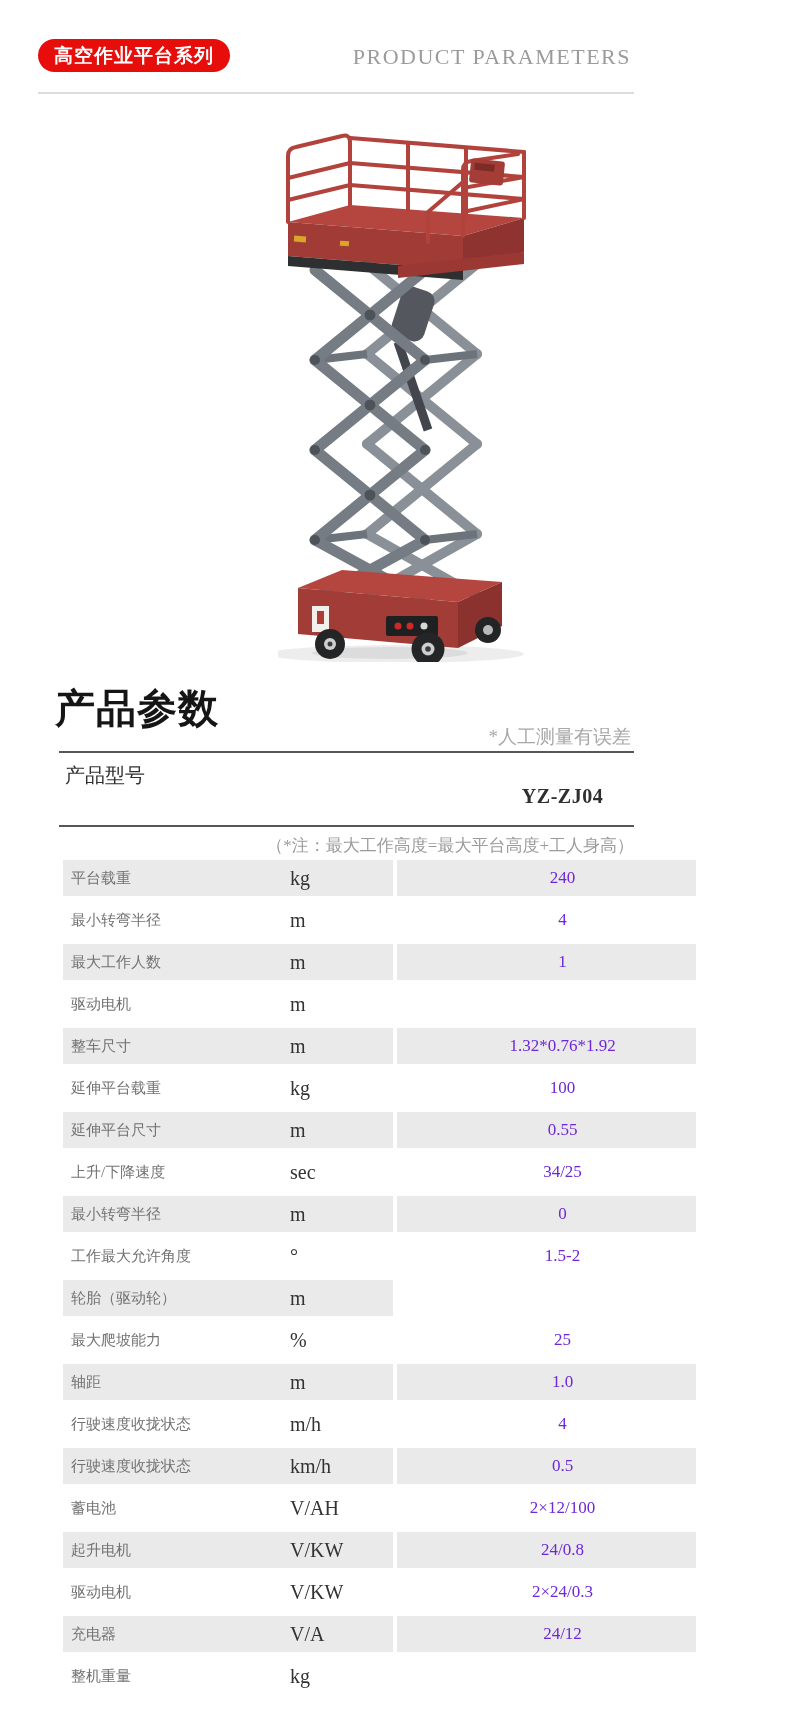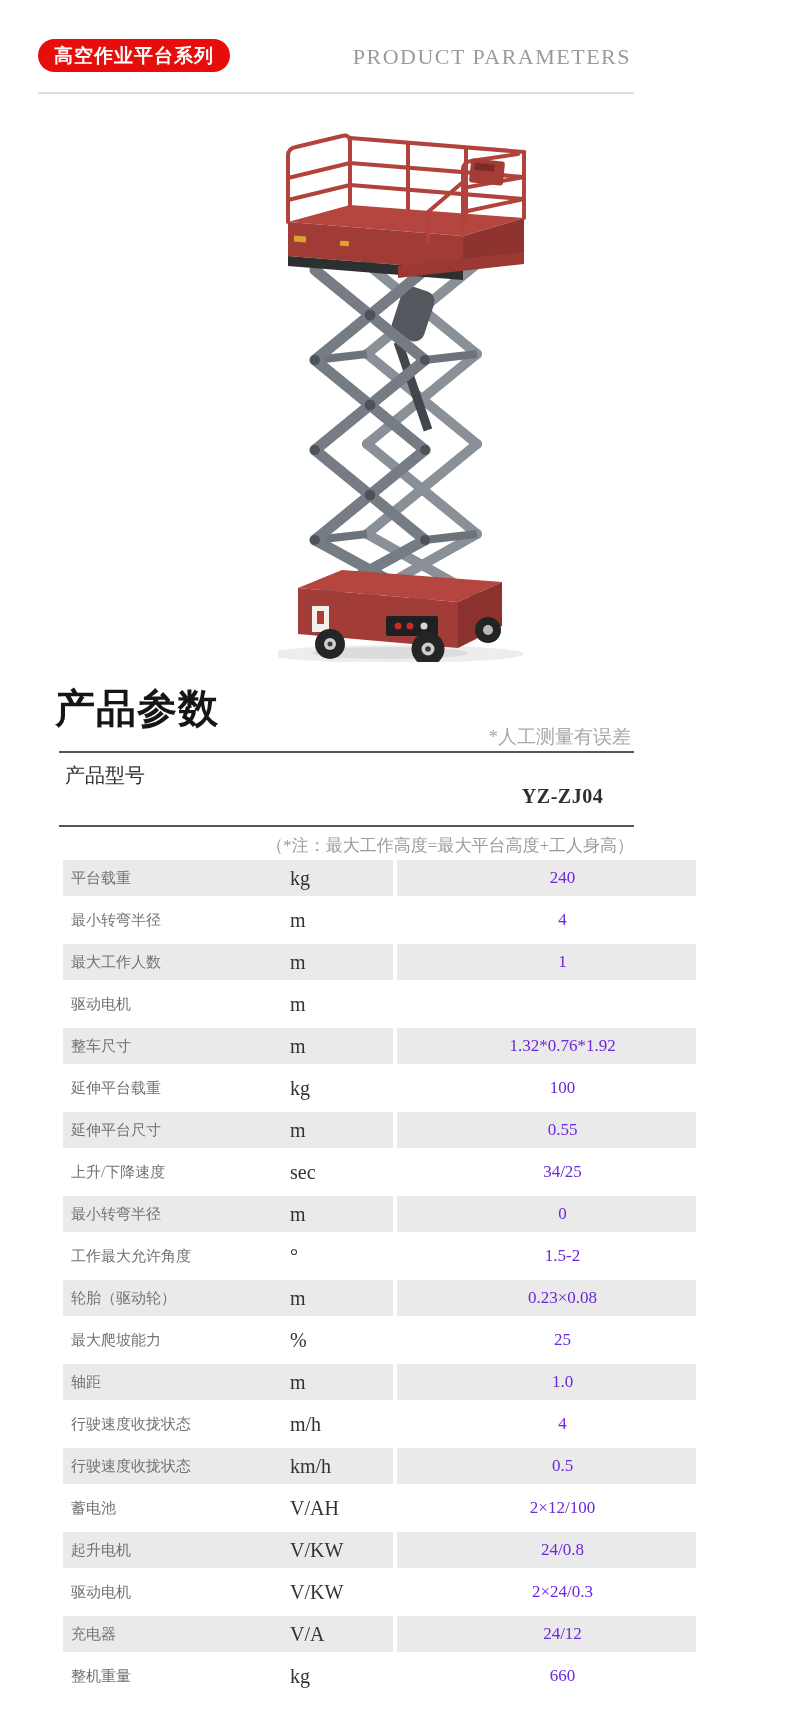--- a/index.html
+++ b/index.html
@@ -251,23 +251,20 @@
       </div>
       <div class="cell-right">
         <span class="spec-value">1.5-2</span>
       </div>
     </div>
       <div class="spec-row shaded">
       <div class="cell-left">
         <span class="spec-label">轮胎（驱动轮）</span>
         <span class="spec-unit">m</span>
       </div>
-      <div class="cell-right">
-        <span class="spec-value">0.23×0.08</span>
-      </div>
     </div>
       <div class="spec-row">
       <div class="cell-left">
         <span class="spec-label">最大爬坡能力</span>
         <span class="spec-unit">%</span>
       </div>
       <div class="cell-right">
         <span class="spec-value">25</span>
       </div>
     </div>
@@ -332,19 +329,16 @@
       </div>
       <div class="cell-right">
         <span class="spec-value">24/12</span>
       </div>
     </div>
       <div class="spec-row">
       <div class="cell-left">
         <span class="spec-label">整机重量</span>
         <span class="spec-unit">kg</span>
       </div>
-      <div class="cell-right">
-        <span class="spec-value">660</span>
-      </div>
     </div>
     </div>
 
 </div>
 
 </body></html>

